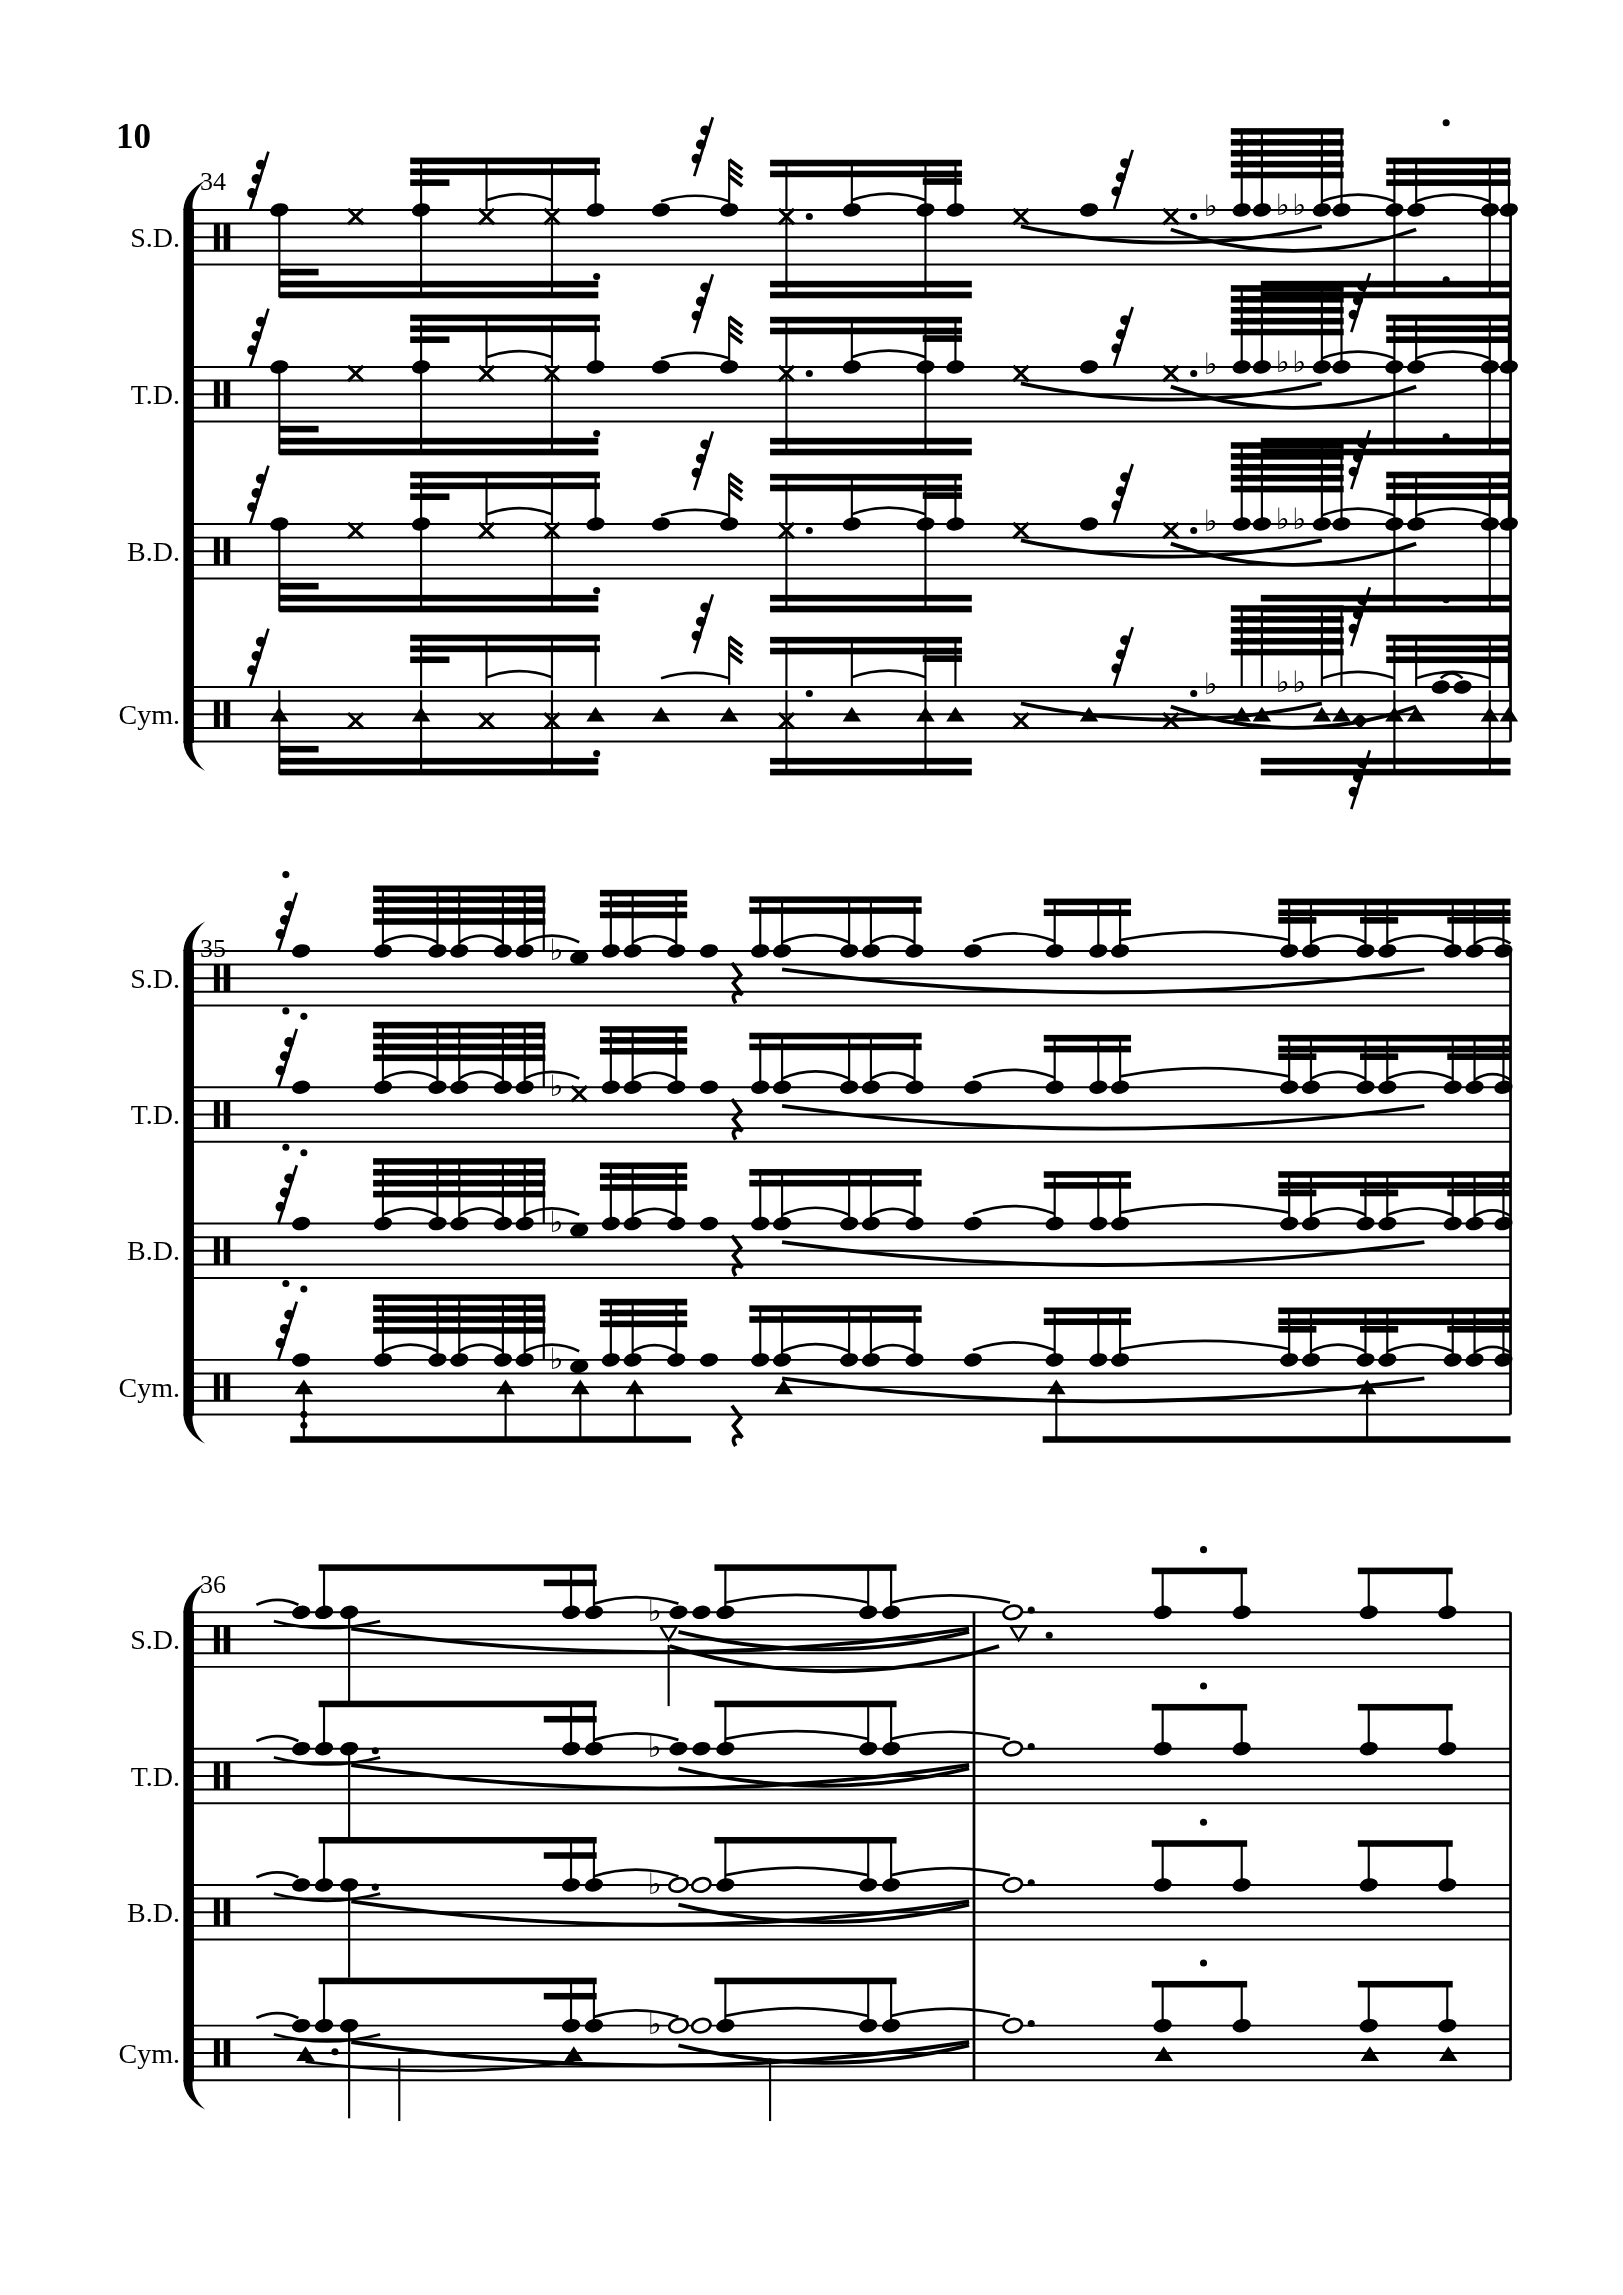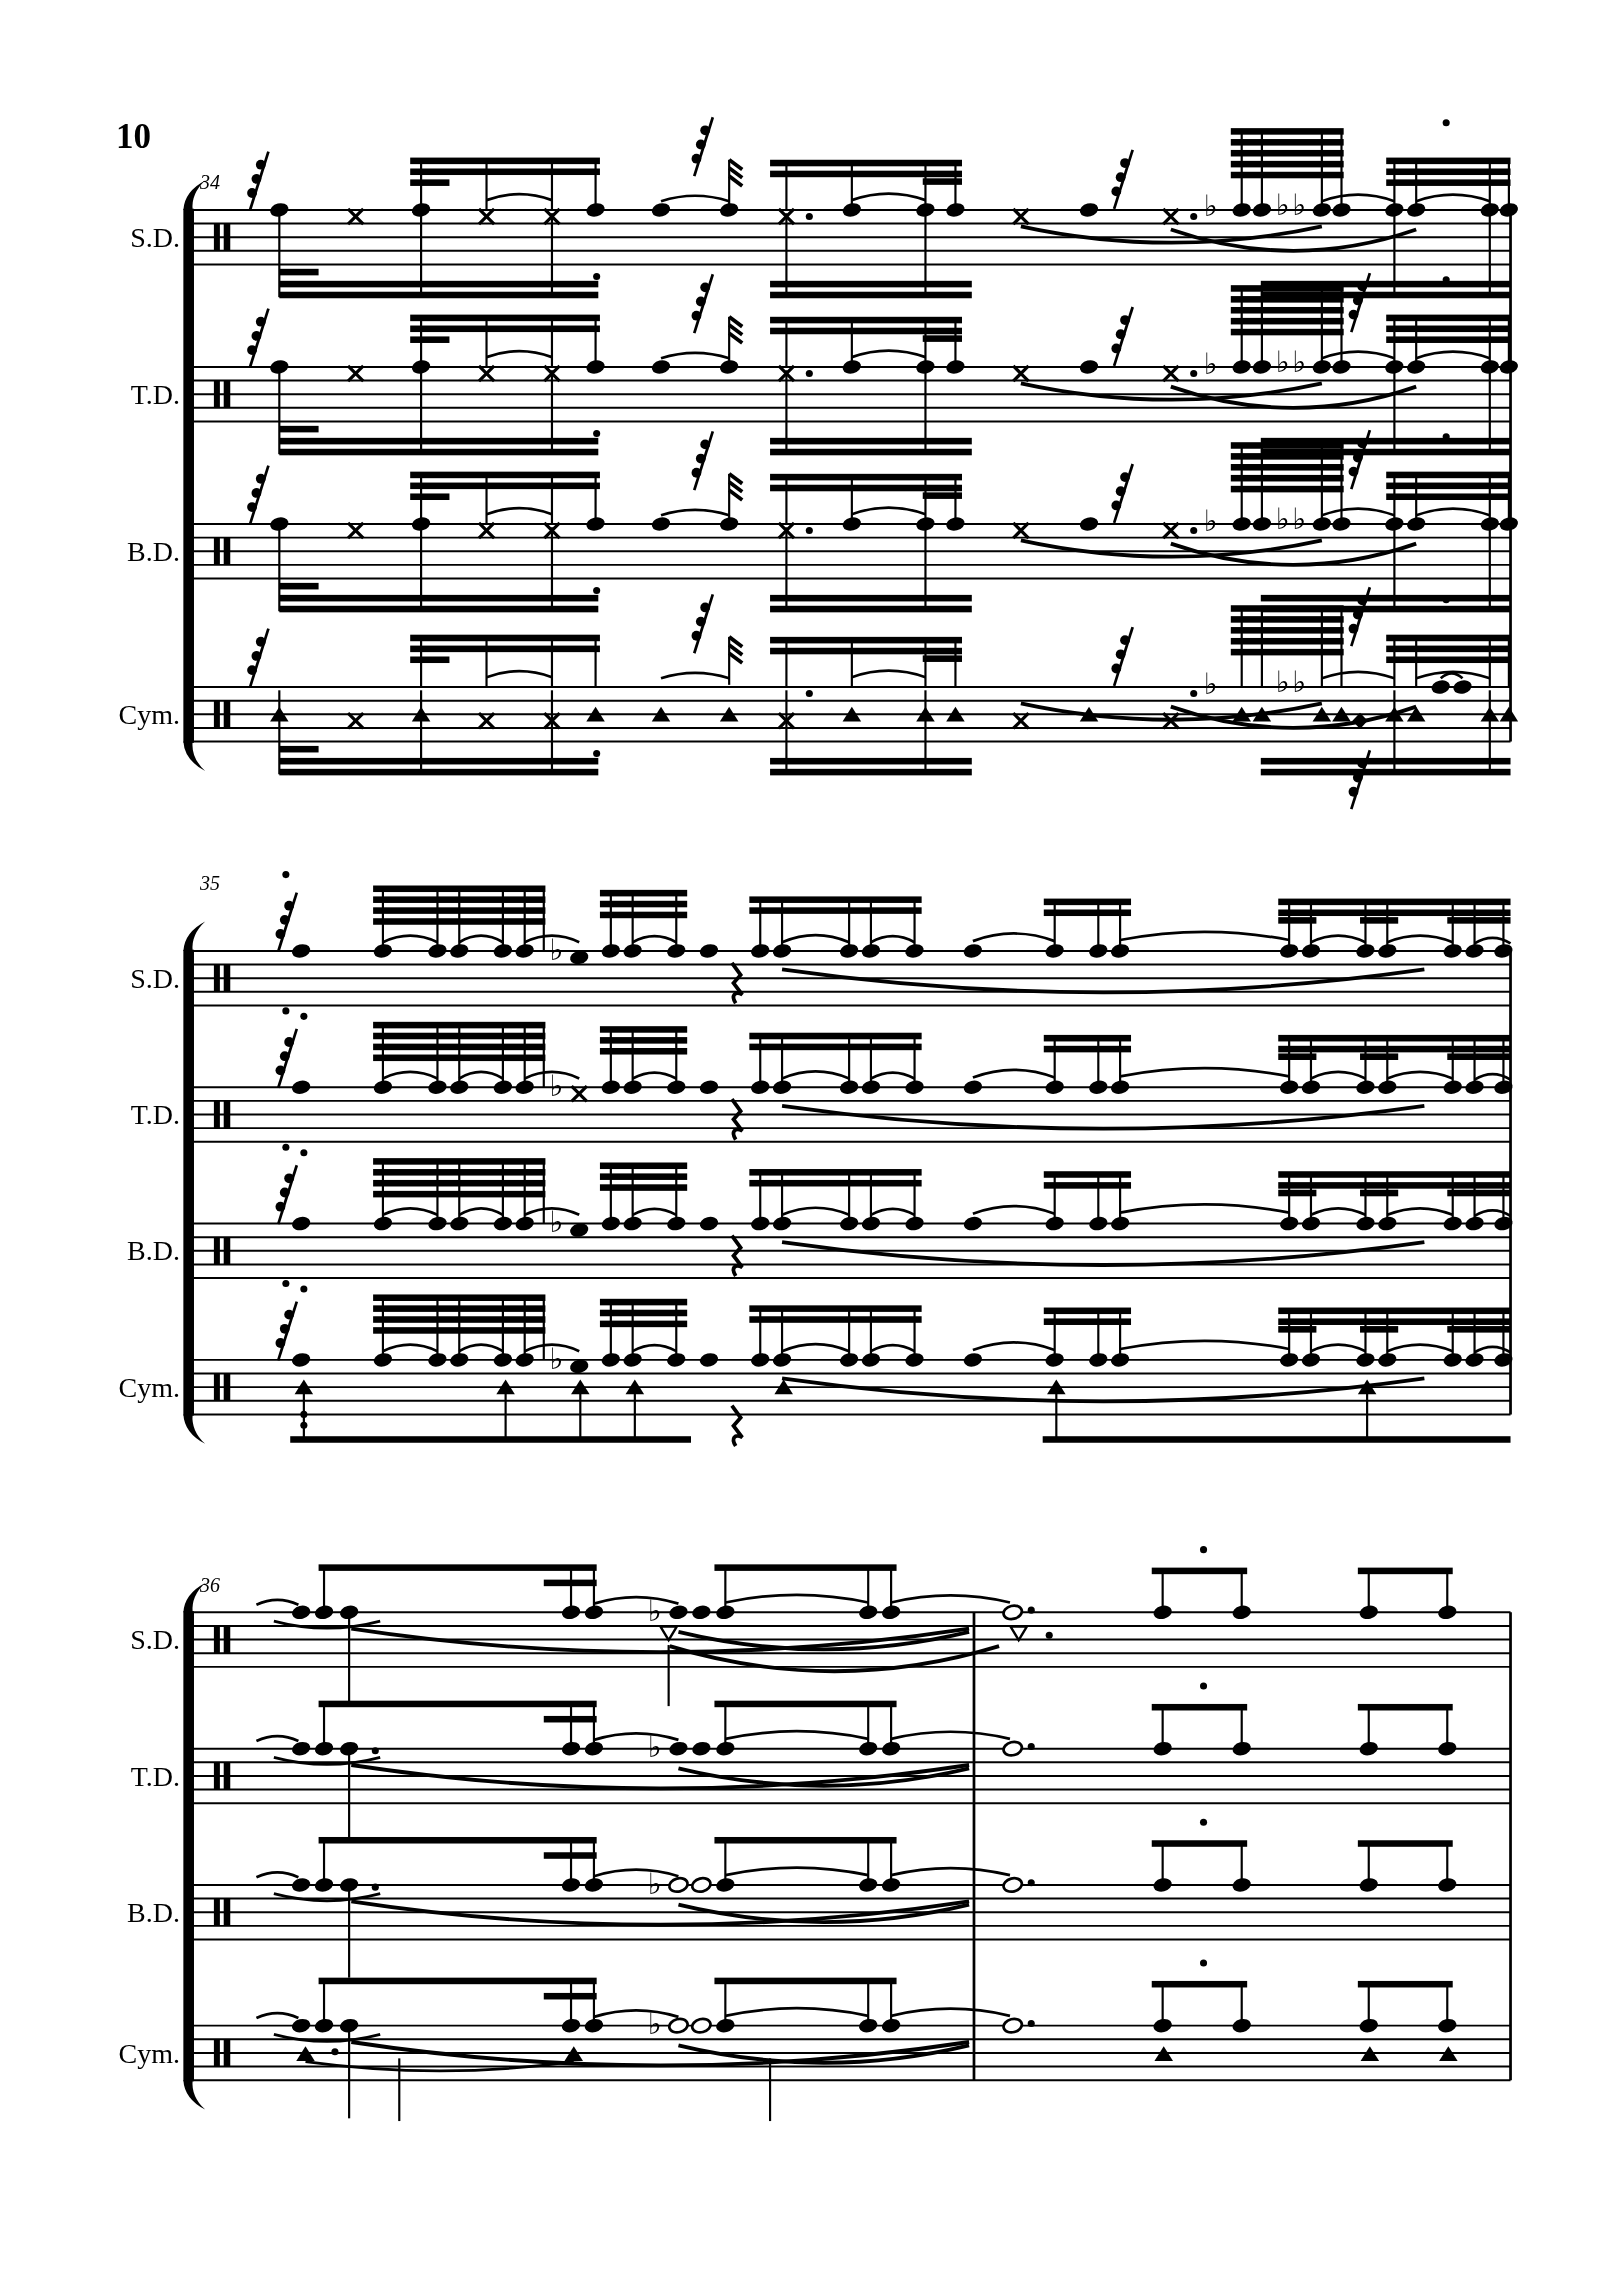--- a/index.html
+++ b/index.html
@@ -11,36 +11,36 @@
     color:#000;
     overflow:hidden;
   }
   #score{position:absolute;left:0;top:0;}
   .pageno{
     position:absolute;left:116px;top:119px;
     font-size:35px;font-weight:bold;line-height:35px;
   }
   .mnum{
     position:absolute;left:200px;
-    font-size:20px;font-style:italic;line-height:26px;
+    font-size:26px;line-height:26px;
   }
   .stafflabel{
     position:absolute;right:1443px;
     font-size:28px;line-height:41px;white-space:nowrap;
   }
 </style>
 </head>
 <body>
 
 <div class="page">
 
   <div class="pageno">10</div>
 
   <div class="mnum" style="top:169px">34</div>
-  <div class="mnum" style="top:870px">35</div>
+  <div class="mnum" style="top:936px">35</div>
   <div class="mnum" style="top:1572px">36</div>
 
   <div class="stafflabel" style="top:217px">S.D.</div>
   <div class="stafflabel" style="top:374px">T.D.</div>
   <div class="stafflabel" style="top:531px">B.D.</div>
   <div class="stafflabel" style="top:694px">Cym.</div>
 
   <div class="stafflabel" style="top:958px">S.D.</div>
   <div class="stafflabel" style="top:1094px">T.D.</div>
   <div class="stafflabel" style="top:1230px">B.D.</div>

